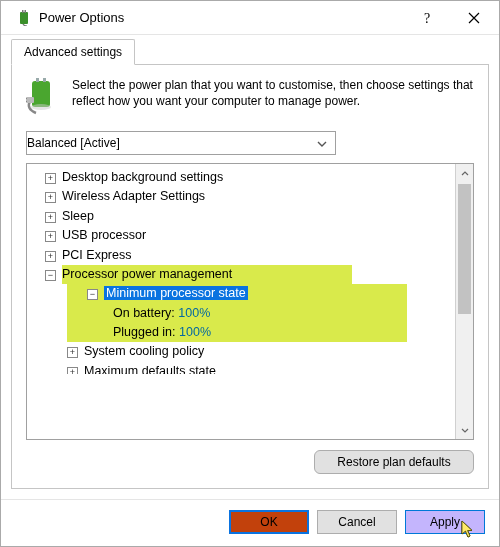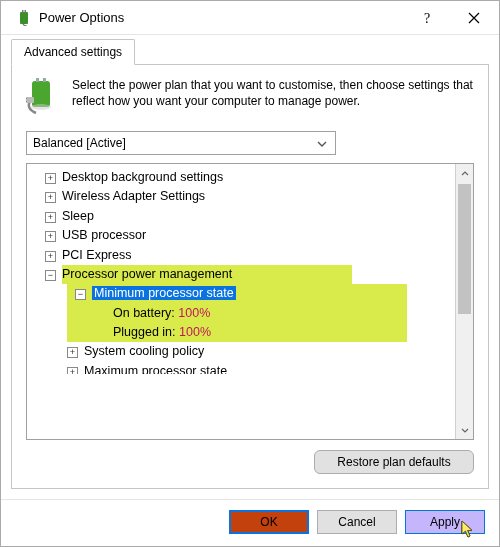--- a/index.html
+++ b/index.html
@@ -47,21 +47,21 @@
     }
     .intro { display: flex; gap: 10px; margin-bottom: 14px; }
     .intro-icon { width: 36px; height: 40px; flex-shrink: 0; display:flex; align-items:center; justify-content:center; }
     .intro-text { font-size: 12px; line-height: 1.35; }
 
     .plan-select {
       display: flex; align-items: center;
       border: 1px solid #a0a0a0;
       height: 24px;
       width: 310px;
-      padding: 0 4px 0 6px;
+      padding: 0 4px 0 0;
       background: #fff;
       margin-bottom: 8px;
       justify-content: space-between;
     }
     .plan-select .chev { width: 18px; text-align: center; }
 
     .tree-wrap {
       border: 1px solid #a0a0a0;
       flex: 1;
       display: flex;
@@ -83,21 +83,21 @@
       display: inline-flex;
       border: 1px solid #888;
       width: 11px; height: 11px;
       align-items: center; justify-content: center;
       font-size: 9px; line-height: 9px;
       margin-right: 6px;
       color: #333;
       vertical-align: 0px;
     }
     .selected { background: #0a73e0; color: #fff; padding: 0 2px; }
-    .valnum { color: #be185d; }
+    .valnum { color: #0369a1; }
     .hlblock {
       background: #d9ea4b;
       display: inline-block;
     }
     .cutoff { overflow: hidden; height: 12px; }
     .scrollbar {
       width: 18px;
       background: #f0f0f0;
       border-left: 1px solid #d0d0d0;
       position: relative;
@@ -133,21 +133,21 @@
     }
     .btn.ok { border: 2px solid #0a73e0; background:#c2410c; }
     .btn.apply { background:#c4b5fd; border-color:#0078d7; position:relative; }
     .cursor {
       position:absolute; right:6px; bottom:-6px; width:18px; height:20px;
     }
     .hl-row3 {
       background: #d9ea4b;
       display: block;
       margin-left: 36px;
-      padding-left: 8px;
+      padding-left: 20px;
       width: 340px;
     }
   </style>
 </head>
 <body>
 
 <div class="window">
 
   <div class="titlebar">
     <span class="title-icon">
@@ -235,21 +235,21 @@
             <span class="hl-row3" style="padding-left:46px;"><span>On battery:</span> <span class="valnum">100%</span></span>
           </div>
           <div class="tree-row">
             <span class="hl-row3" style="padding-left:46px;"><span>Plugged in:</span> <span class="valnum">100%</span></span>
           </div>
 
           <div class="tree-row indent2">
             <span class="expander">+</span><span>System cooling policy</span>
           </div>
           <div class="tree-row indent2 cutoff">
-            <span class="expander">+</span><span>Maximum processor state</span>
+            <span class="expander">+</span><span>Maximum defaults state</span>
           </div>
 
         </div>
         <div class="scrollbar">
           <div class="arrow">
               <svg width="8" height="5" viewBox="0 0 8 5">
                 <path d="M1 4 L4 1 L7 4" stroke="#666" stroke-width="1.2" fill="none"></path>
               </svg>
             </div>
           <div class="thumb"></div>

